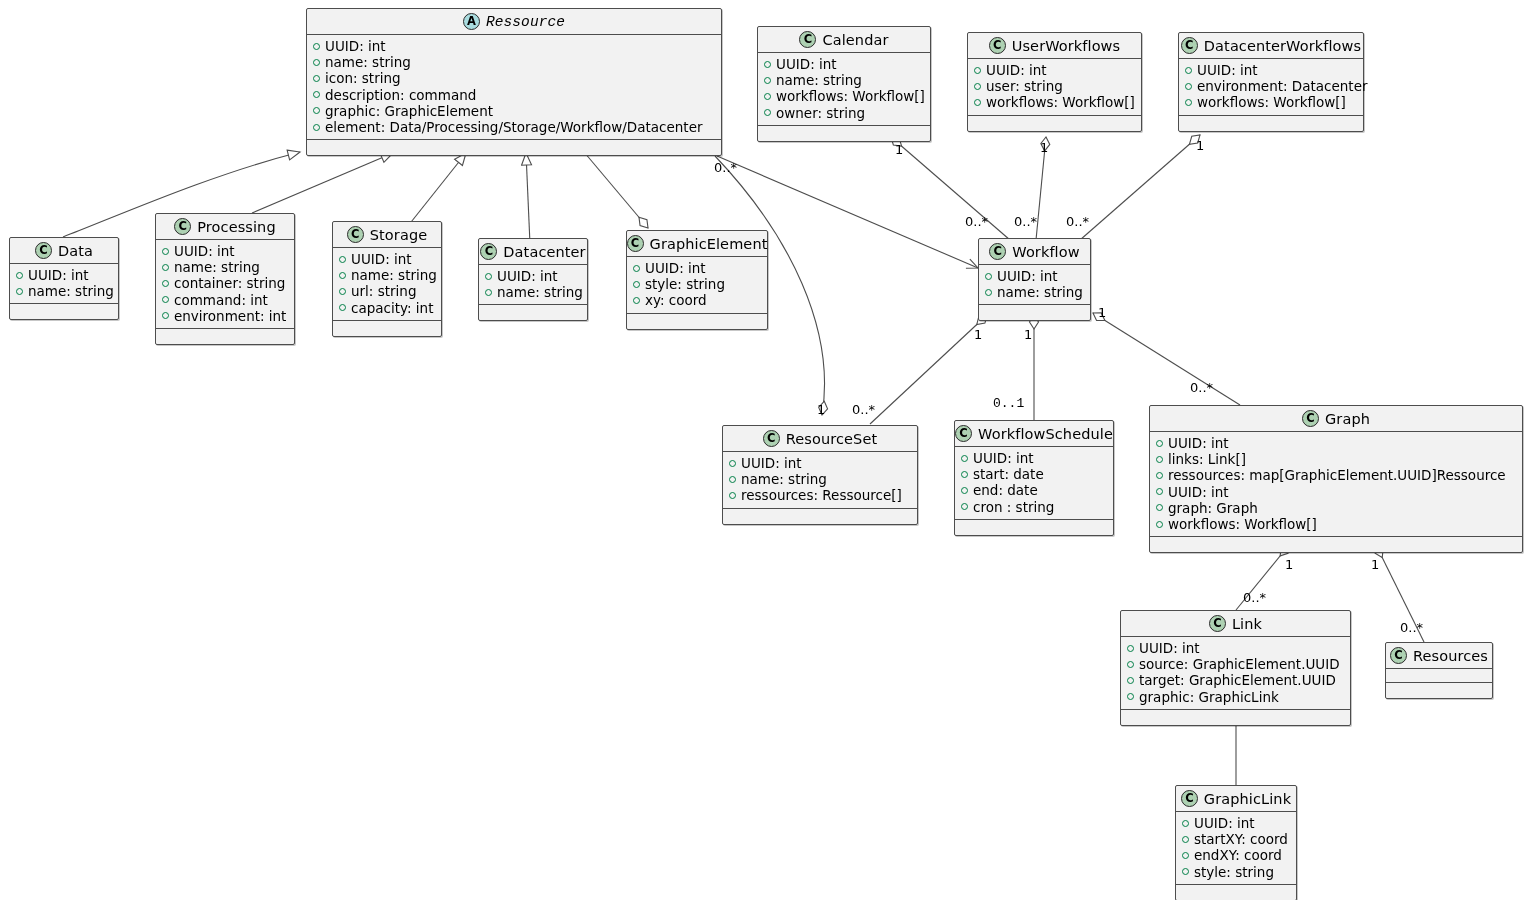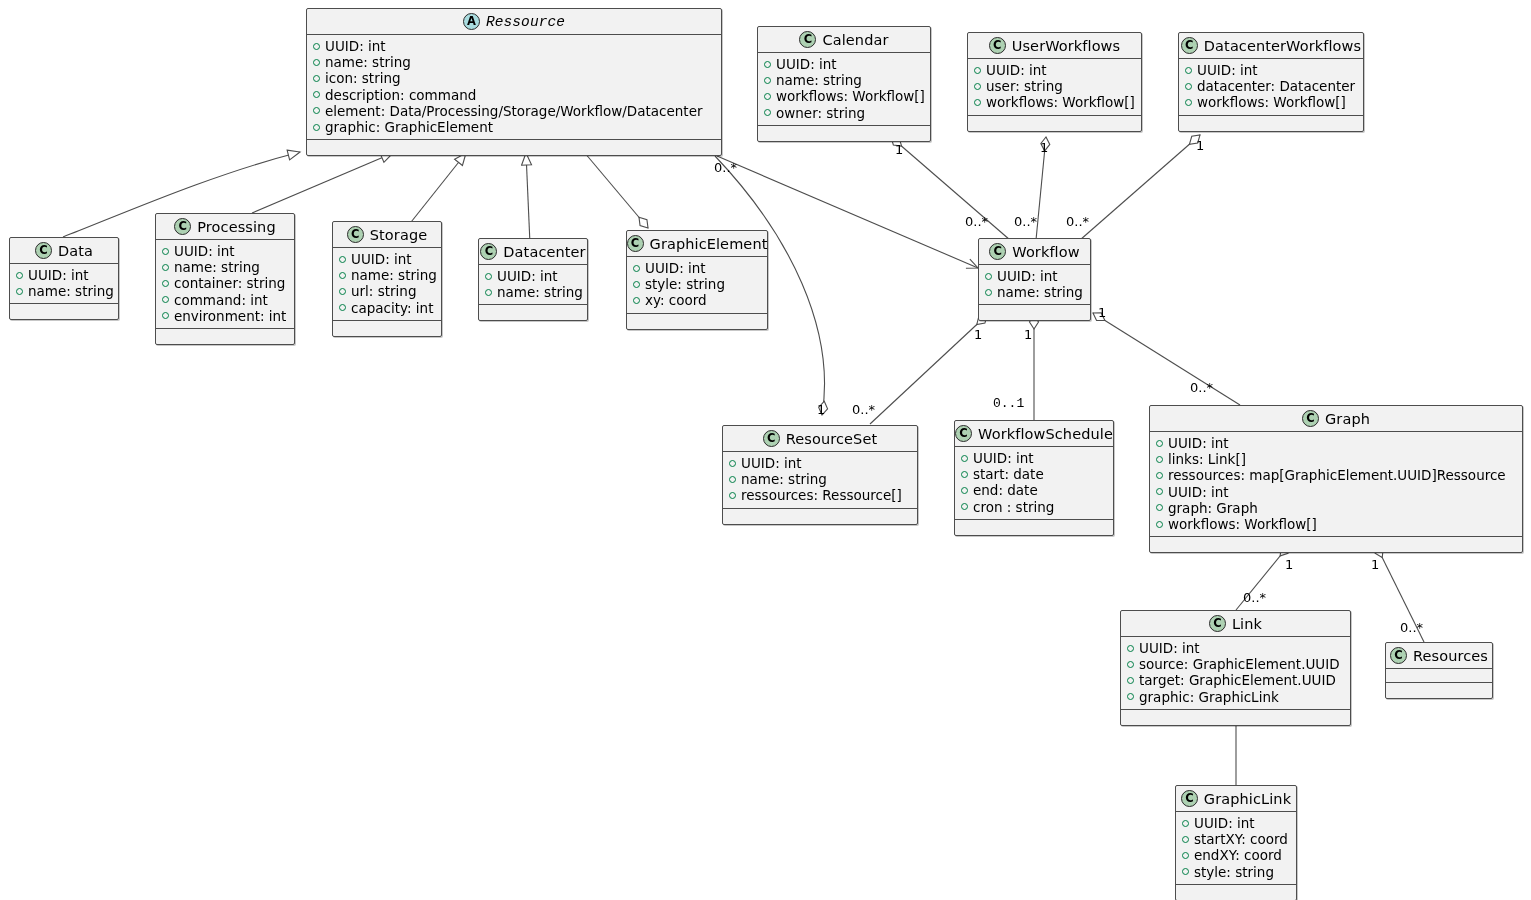--- a/index.html
+++ b/index.html
@@ -175,26 +175,26 @@
       <div class="attr">
           <span class="vis-dot"></span>
           <span>icon: string</span>
         </div>
       <div class="attr">
           <span class="vis-dot"></span>
           <span>description: command</span>
         </div>
       <div class="attr">
           <span class="vis-dot"></span>
+          <span>graphic: GraphicElement</span>
+        </div>
+      <div class="attr">
+          <span class="vis-dot"></span>
           <span>element: Data/Processing/Storage/Workflow/Datacenter</span>
         </div>
-      <div class="attr">
-          <span class="vis-dot"></span>
-          <span>graphic: GraphicElement</span>
-        </div>
     </div>
     <div class="cls-methods"></div>
   </div>
 
   <div class="uml-class" style="left:757px; top:26px; width:174px;">
     <div class="cls-header">
       <span class="stereo c">C</span>
       <span class="cls-name">Calendar</span>
     </div>
     <div class="cls-attrs">
@@ -245,21 +245,21 @@
       <span class="stereo c">C</span>
       <span class="cls-name">DatacenterWorkflows</span>
     </div>
     <div class="cls-attrs">
       <div class="attr">
           <span class="vis-dot"></span>
           <span>UUID: int</span>
         </div>
       <div class="attr">
           <span class="vis-dot"></span>
-          <span>datacenter: Datacenter</span>
+          <span>environment: Datacenter</span>
         </div>
       <div class="attr">
           <span class="vis-dot"></span>
           <span>workflows: Workflow[]</span>
         </div>
     </div>
     <div class="cls-methods"></div>
   </div>
 
   <div class="uml-class" style="left:9px; top:237px; width:110px;">

